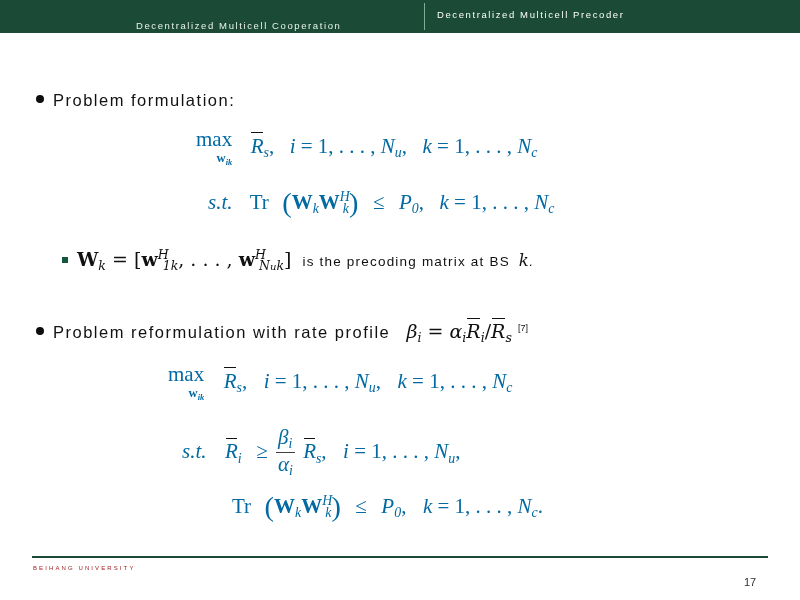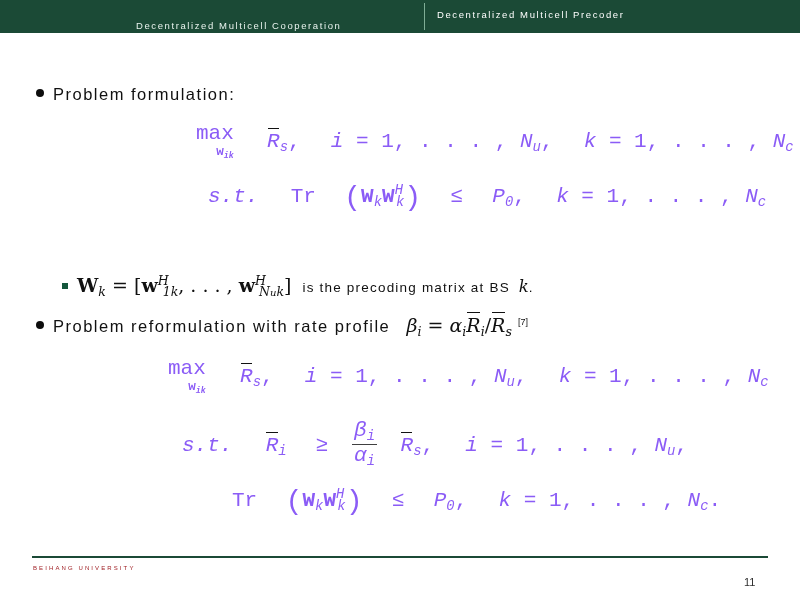--- a/index.html
+++ b/index.html
@@ -49,21 +49,21 @@
     top: 9px;
     font-size: 9.5px;
     letter-spacing: 1.6px;
     color: #ffffff;
     white-space: nowrap;
   }
 
   
   .slide-body {
     position: absolute;
-    left: 0; top: 33px;
+    left: 0; top: 39px;
     width: 736px;
     height: 520px;
   }
 
   
   .bullet1 {
     position: absolute;
     display: flex;
     align-items: baseline;
   }
@@ -100,22 +100,22 @@
   .bullet2 .txt {
     font-size: 13.5px;
     letter-spacing: 1.2px;
     color: #111111;
     white-space: nowrap;
   }
 
   
   .math {
     position: absolute;
-    font-family: Liberation Mono, monospace;
-    color: #8b5cf6;
+    font-family: Liberation Serif, serif;
+    color: #0369a1;
     white-space: nowrap;
   }
   .mi { font-style: italic; }
   .mup { font-style: normal; }
   .mbf { font-weight: bold; font-style: normal; }
   .sub {
     font-size: 0.66em;
     vertical-align: -0.32em;
     font-style: italic;
   }
@@ -138,23 +138,23 @@
   .maxop .bot {
     display: block;
     font-size: 0.6em;
     margin-top: 2px;
     text-align: right;
   }
   
   .frac {
     display: inline-block;
     vertical-align: middle;
-    text-align: right;
+    text-align: left;
     line-height: 1.05;
-    margin: 0 11px;
+    margin: 0 3px;
     position: relative;
     top: -1px;
   }
   .frac .num { display: block; padding: 0 2px; }
   .frac .den { display: block; padding: 0 2px; border-top: 1px solid #404040; }
   .paren {
     font-size: 1.35em;
     vertical-align: -0.12em;
     font-style: normal;
   }
@@ -259,21 +259,21 @@
     <span style="display:inline-block; width:3px;"></span>
     <span class="paren">(</span><span class="mbf">W</span><span class="sub">k</span><span class="mbf">W</span><span class="supit">H</span><span class="sub" style="margin-left:-7px;">k</span><span class="paren">)</span>
     <span style="display:inline-block; width:4px;"></span>
     <span class="mup">≤</span>
     <span style="display:inline-block; width:4px;"></span>
     <span class="mi">P</span><span class="sub">0</span><span class="mup">,</span>
     <span style="display:inline-block; width:5px;"></span>
     <span class="mi">k</span> <span class="mup">=</span> <span class="mup">1</span><span class="mup">,</span> <span class="mup">. . . ,</span> <span class="mi">N</span><span class="sub">c</span>
   </div>
 
-  <div class="bullet2" style="left:62px; top:208px;margin-top:32px;">
+  <div class="bullet2" style="left:62px; top:208px;">
     <span class="sq"></span>
     <span class="txt">
       <span class="inline-math-sm">
         <span class="mbf">W</span><span class="sub">k</span>
         <span class="mup">=</span>
         <span class="mup">[</span><span class="mbf">w</span><span class="supit">H</span><span class="sub" style="margin-left:-6px;">1k</span><span class="mup">,</span> <span class="mup">. . . ,</span> <span class="mbf">w</span><span class="supit">H</span><span class="sub" style="margin-left:-7px;">N<span style="font-size:0.8em;">u</span>k</span><span class="mup">]</span>
       </span>
       <span style="display:inline-block;width:5px;"></span><span>is the precoding matrix at BS</span>
       <span style="display:inline-block;width:4px;"></span><span class="inline-math" style="font-style:italic;">k</span><span>.</span>
     </span>
@@ -330,13 +330,13 @@
     <span style="display:inline-block; width:6px;"></span>
     <span class="mi">k</span> <span class="mup">=</span> <span class="mup">1</span><span class="mup">,</span> <span class="mup">. . . ,</span> <span class="mi">N</span><span class="sub">c</span><span class="mup">.</span>
   </div>
 
 </div>
 
 <div class="footer-line"></div>
 <div class="logo">
   <div class="en">BEIHANG UNIVERSITY</div>
 </div>
-<div class="page-num">11</div>
+<div class="page-num">17</div>
 
 </body></html>

